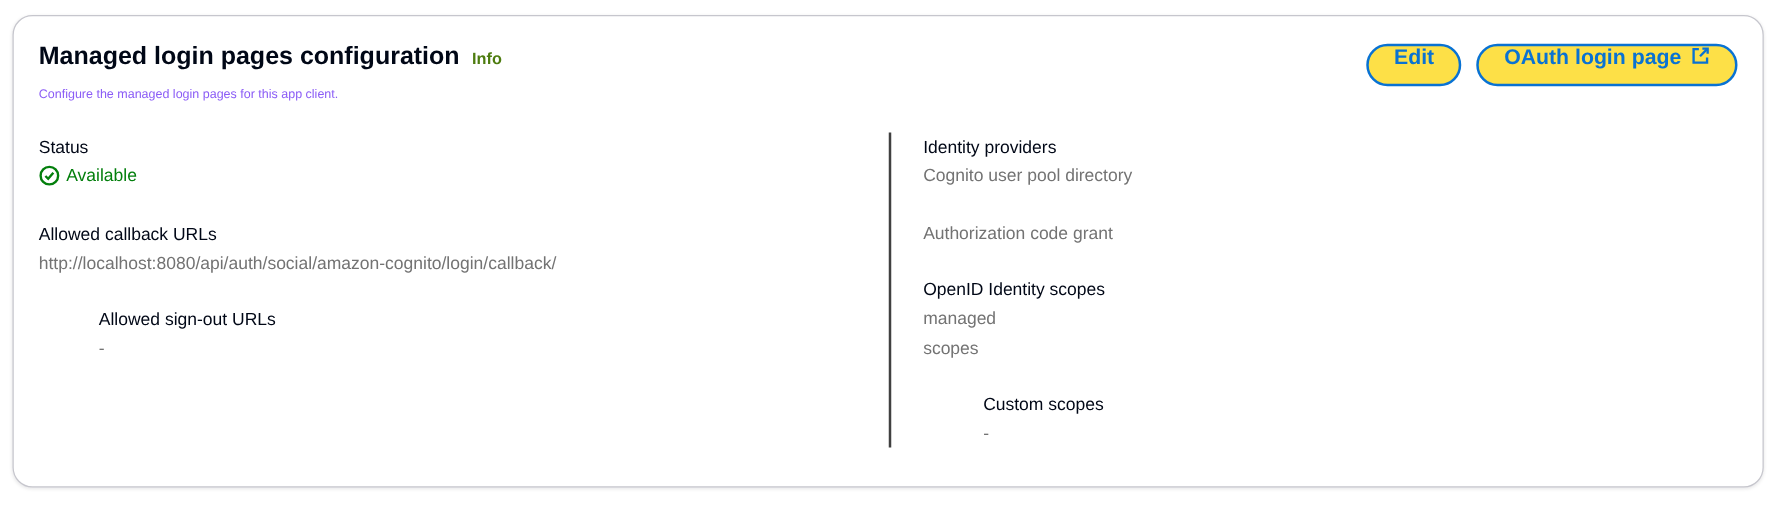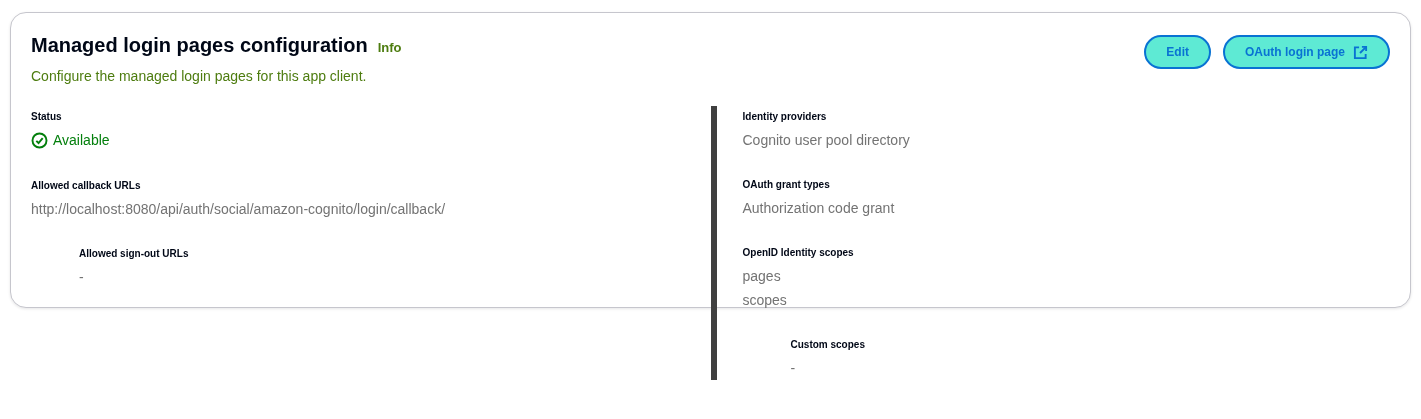--- a/index.html
+++ b/index.html
@@ -6,21 +6,21 @@
   html, body { margin: 0; padding: 0; background: #ffffff; }
   body {
     width: 1421px; height: 419px;
     font-family: "Liberation Sans", sans-serif;
     color: #000716;
     overflow: hidden;
   }
   .panel {
     position: absolute;
     left: 10px; top: 12px;
-    width: 1401px; height: 296px;
+    width: 1401px; height: 378px;
     background: #ffffff;
     border: 1px solid #c6c6cd;
     border-radius: 16px;
     box-shadow: 0 1px 3px rgba(0, 7, 22, 0.10);
     padding: 20px 20px 18px 20px;
   }
   .panel-header {
     display: flex;
     justify-content: space-between;
     align-items: flex-start;
@@ -39,64 +39,63 @@
   }
   .info-link {
     font-size: 13px;
     font-weight: 700;
     color: #4d7c0f;
     text-decoration: none;
     cursor: pointer;
   }
   .description {
     margin-top: 9px;
-    font-size: 14px;
-    color: #4d7c0f;
+    font-size: 10px;
+    color: #8b5cf6;
     line-height: 20px;
   }
   .header-actions {
     display: flex;
     gap: 12px;
     margin-top: 2px;
     flex-shrink: 0;
   }
   .btn {
     display: inline-flex;
-    align-items: center;
     gap: 8px;
     height: 34px;
     padding: 0 20px;
-    background: #5eead4;
+    background: #fde047;
     border: 2px solid #0972d3;
     border-radius: 20px;
     color: #0972d3;
     font-family: "Liberation Sans", sans-serif;
-    font-size: 12px;
+    font-size: 17px;
     font-weight: 700;
     cursor: pointer;
     line-height: 1;
   }
   .btn svg { display: block; }
   .panel-content {
     display: flex;
     margin-top: 20px;
   }
   .col {
     flex: 1 1 50%;
     min-width: 0;
   }
   .col-right {
-    border-left: 6px solid #404040;
+    border-left: 2px solid #404040;
     padding-left: 26px;
   }
   .field { margin-bottom: 22px; }
   .field:last-child { margin-bottom: 0; margin-left: 48px; }
   .field-label {
-    font-size: 10px;
-    font-weight: 700;
+    font-size: 14px;
+    font-weight: 400;
     color: #000716;
     line-height: 22px;
   }
   .field-value {
     font-size: 14px;
     color: #737373;
     line-height: 24px;
   }
   .status-value {
     display: inline-flex;
@@ -167,27 +166,26 @@
     </div>
 
     <div class="col col-right">
 
       <div class="field">
         <div class="field-label">Identity providers</div>
         <div class="field-value">Cognito user pool directory</div>
       </div>
 
       <div class="field">
-        <div class="field-label">OAuth grant types</div>
         <div class="field-value">Authorization code grant</div>
       </div>
 
       <div class="field">
         <div class="field-label">OpenID Identity scopes</div>
-        <div class="field-value">pages</div>
+        <div class="field-value">managed</div>
         <div class="field-value">scopes</div>
       </div>
 
       <div class="field">
         <div class="field-label">Custom scopes</div>
         <div class="field-value">-</div>
       </div>
 
     </div>
 

